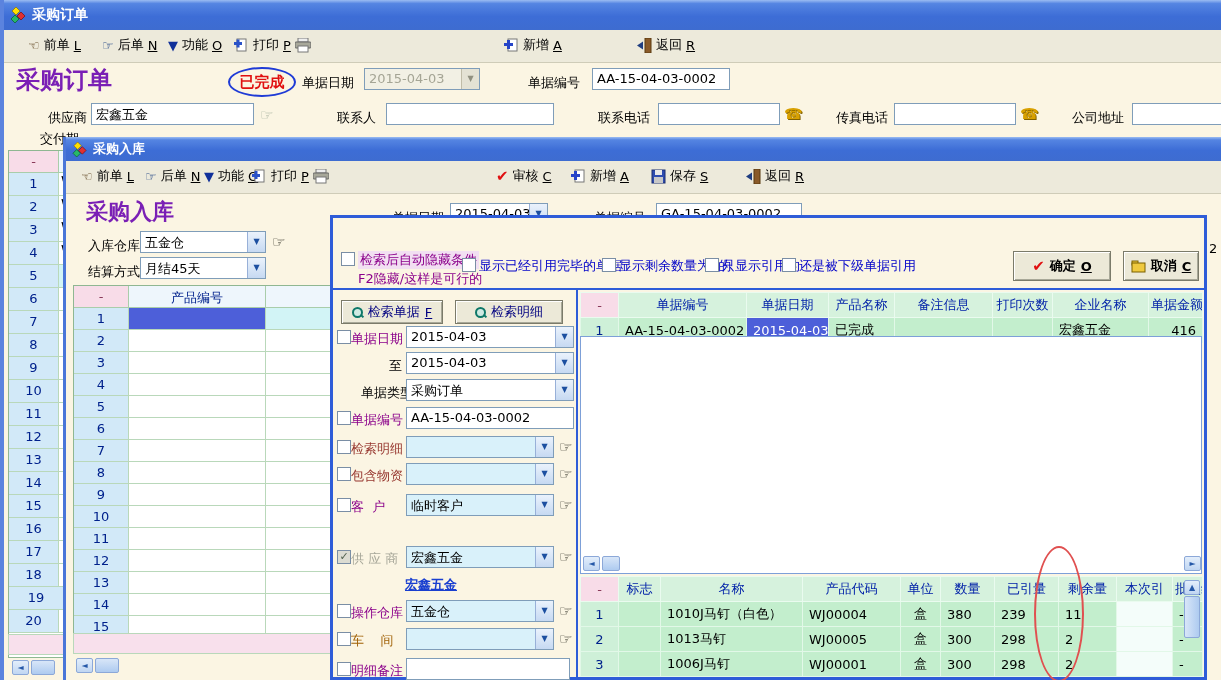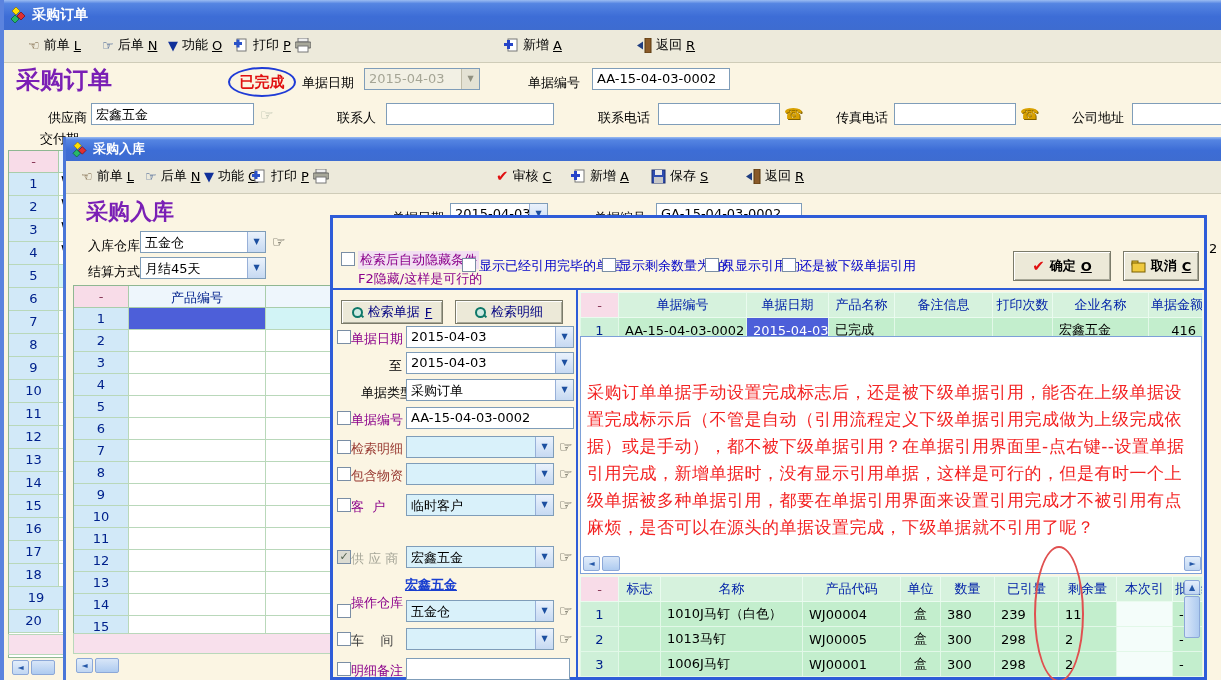--- a/index.html
+++ b/index.html
@@ -539,29 +539,29 @@
   <span class="cb checked-dis" style="left:4px;top:332px;">✓</span>
   <span class="lbl" style="left:18px;top:332px;color:#A8A89A;white-space:pre;">供 应 商</span>
   <div class="combo bluefield" style="left:73px;top:328px;width:148px;height:22px;">
     <span class="val">宏鑫五金</span>
       <span class="arr">▼</span>
   </div>
   <span class="hand-ic icon-hand-r" style="left:226px;top:330px;"></span>
   <span class="lbl link-blue" style="left:72px;top:358px;font-weight:bold;">宏鑫五金</span>
 
   <span class="cb" style="left:4px;top:386px;"></span>
-  <span class="lbl seplabel" style="left:18px;top:376px;font-family:Liberation Mono, monospace;">操作仓库</span>
+  <span class="lbl seplabel" style="left:18px;top:386px;font-family:Liberation Mono, monospace;">操作仓库</span>
   <div class="combo bluefield" style="left:73px;top:382px;width:148px;height:22px;">
     <span class="val">五金仓</span>
       <span class="arr">▼</span>
   </div>
   <span class="hand-ic icon-hand-r" style="left:226px;top:384px;"></span>
 
   <span class="cb" style="left:4px;top:414px;"></span>
-  <span class="lbl" style="left:18px;top:414px;color:#404040;white-space:pre;">车    间</span>
+  <span class="lbl" style="left:18px;top:414px;color:#a16207;white-space:pre;">车    间</span>
   <div class="combo bluefield" style="left:73px;top:410px;width:148px;height:22px;">
     <span class="val"></span>
       <span class="arr">▼</span>
   </div>
   <span class="hand-ic icon-hand-r" style="left:226px;top:412px;"></span>
 
   <span class="cb" style="left:4px;top:444px;"></span>
   <span class="lbl seplabel" style="left:18px;top:444px;">明细备注</span>
   <div class="tx-input" style="left:73px;top:440px;width:164px;height:22px;"></div>
 
@@ -596,21 +596,20 @@
           <td>已完成</td>
           <td></td>
           <td></td>
           <td>宏鑫五金</td>
           <td>416</td>
         </tr>
       </tbody>
     </table>
 
   <div class="abs" style="left:247px;top:118px;width:622px;height:238px;background:#fff;border:1px solid #7DA0D8;box-sizing:border-box;overflow:hidden;">
-    <div class="note-red" style="padding:42px 8px 0 6px;">采购订单单据手动设置完成标志后，还是被下级单据引用，能否在上级单据设置完成标示后（不管是自动（引用流程定义下级单据引用完成做为上级完成依据）或是手动），都不被下级单据引用？在单据引用界面里-点右键--设置单据引用完成，新增单据时，没有显示引用单据，这样是可行的，但是有时一个上级单据被多种单据引用，都要在单据引用界面来设置引用完成才不被引用有点麻烦，是否可以在源头的单据设置完成，下级单据就不引用了呢？</div>
     <div class="sb" style="left:2px;top:219px;">
       <div class="sb-btn">◄</div>
       <div class="sb-thumb" style="width:18px;"></div>
     </div>
     <div class="sb-btn abs" style="left:603px;top:219px;">►</div>
   </div>
 
   <table class="xp abs" id="detail-table" style="left:247px;top:358px;width:622px;">
       <colgroup>
         <col style="width: 38px;">

